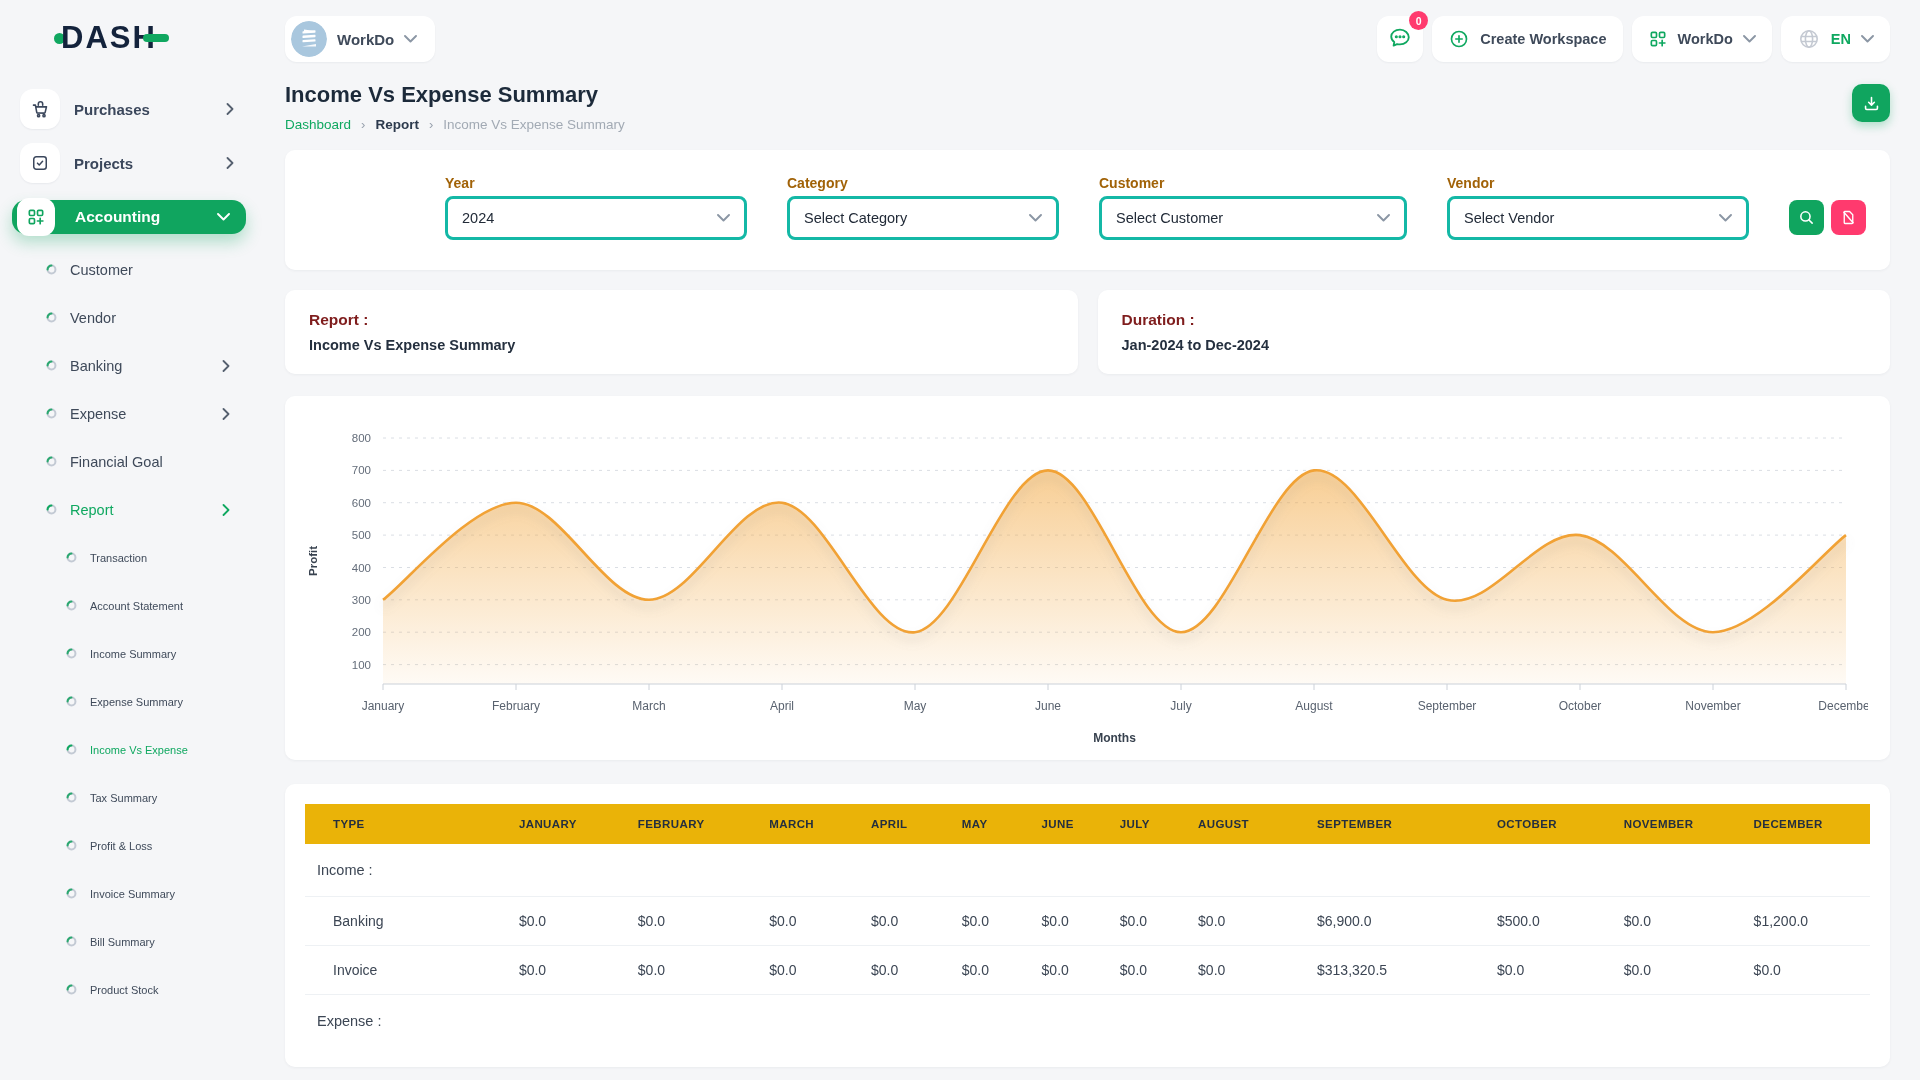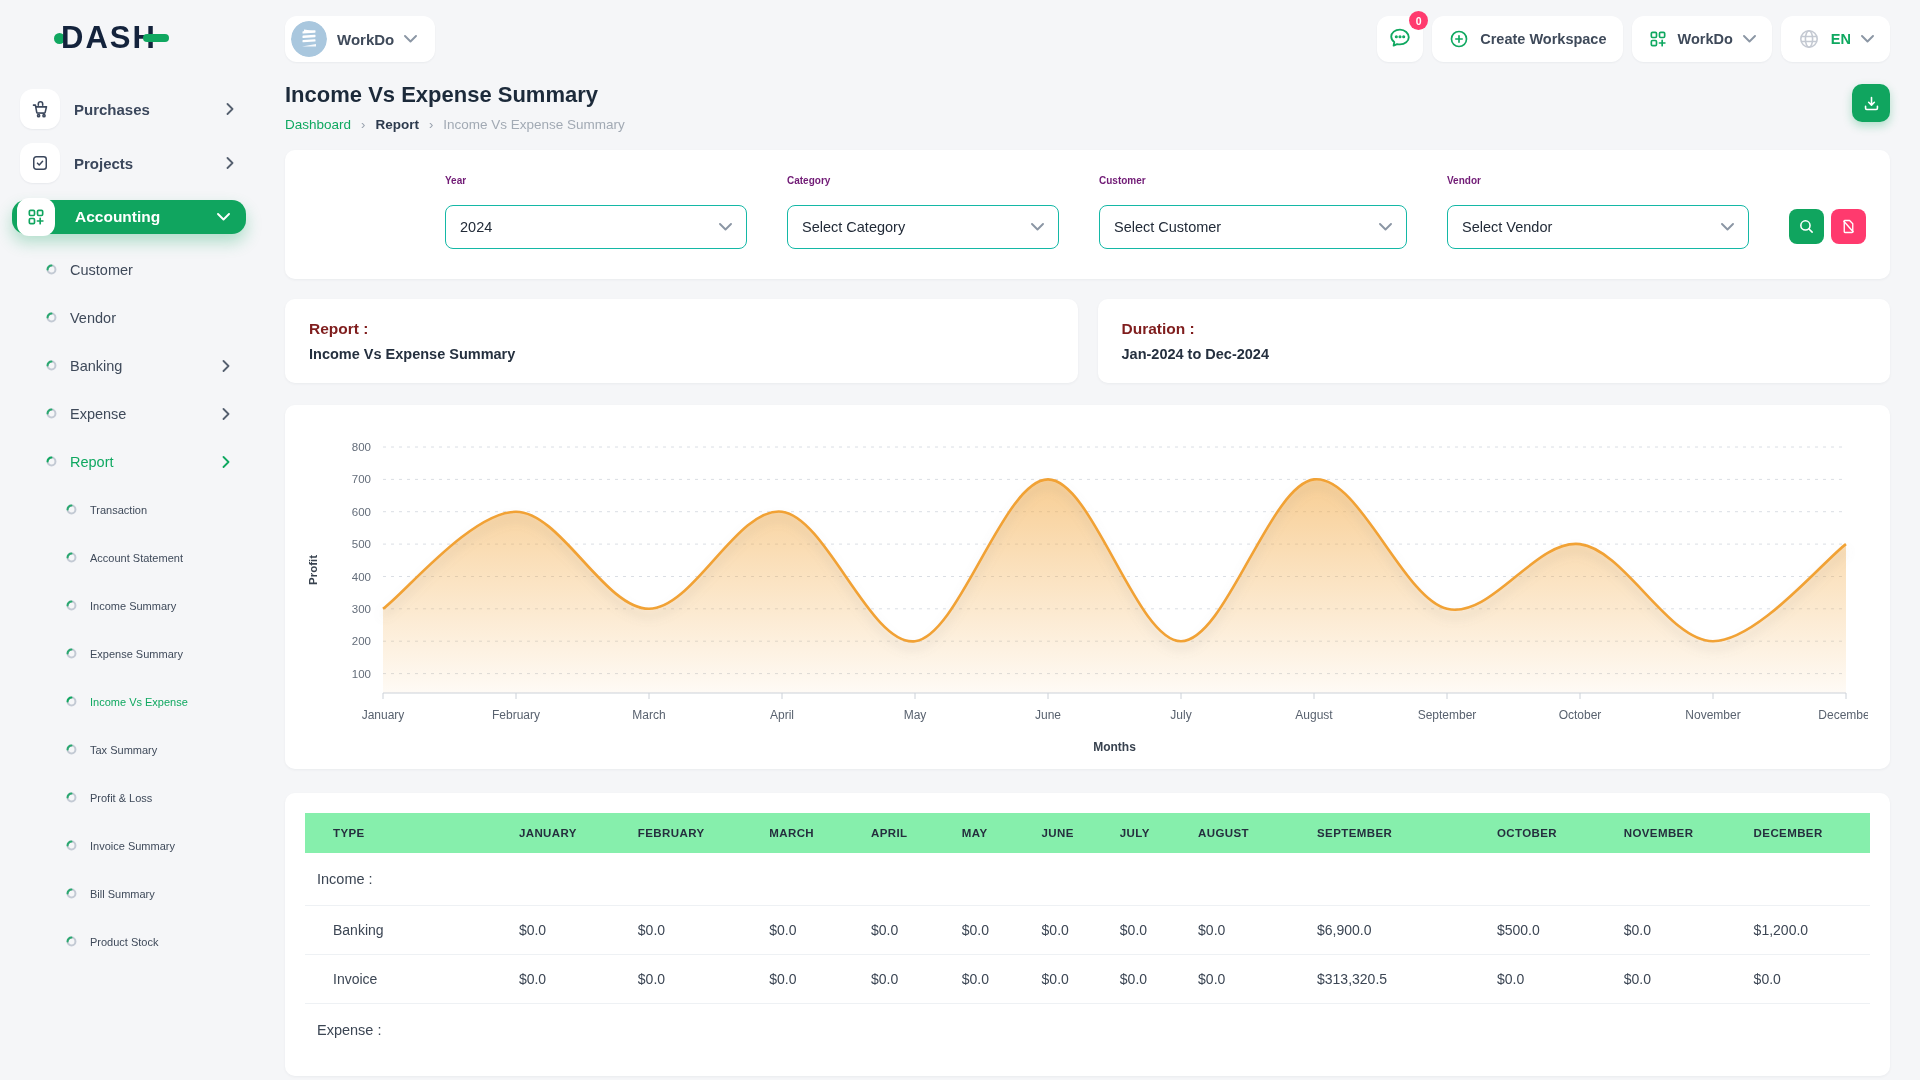--- a/index.html
+++ b/index.html
@@ -47,40 +47,40 @@
   .breadcrumb .sep{ color:#98a1ad; font-size:13px; }
   .bc-0{ color:#0fa860; cursor:pointer; }
   .bc-1{ color:#2c3a4d; font-weight:600; cursor:pointer; }
   .bc-2{ color:#a2aab4; }
   .dl-btn{ width:38px; height:38px; border:none; border-radius:10px; background:#10a55f; color:#fff; display:flex; align-items:center; justify-content:center; cursor:pointer; margin-top:2px; box-shadow:0 4px 10px rgba(16,165,95,.3); }
   
   .card{ background:#fff; border-radius:10px; box-shadow:0 1px 3px rgba(20,30,50,.05); }
   .filter-card{ margin-top:18px; padding:25px 24px 30px 24px; display:flex; align-items:flex-end; }
   .f-spacer{ width:146px; }
   .f-field{ display:flex; flex-direction:column; margin-right:40px; }
-  .f-field label{ font-size:10px; font-weight:600; color:#701a75; margin-bottom:19px; }
-  .sel{ height:44px; border:1px solid #14b8a6; border-radius:8px; background:#fff; display:flex; align-items:center; padding:0 14px; cursor:pointer; }
+  .f-field label{ font-size:14px; font-weight:600; color:#a16207; margin-bottom:5px; }
+  .sel{ height:44px; border:3px solid #14b8a6; border-radius:8px; background:#fff; display:flex; align-items:center; padding:0 14px; cursor:pointer; }
   .sel .val{ font-size:14.5px; color:#222b38; }
   .sel .chev-sm{ margin-left:auto; }
   .w300{ width:302px; } .w272{ width:272px; } .w306{ width:308px; }
   .f-actions{ margin-left:auto; display:flex; gap:7px; margin-bottom:5px; }
   .sq-btn{ width:35px; height:35px; border:none; border-radius:8px; display:flex; align-items:center; justify-content:center; color:#fff; cursor:pointer; }
   .sq-green{ background:#10a55f; }
   .sq-pink{ background:#ff3a6e; }
   
   .summary-row{ display:flex; gap:20px; margin-top:20px; }
   .sum-card{ flex:1; padding:21px 24px; }
   .sum-title{ font-size:15.5px; font-weight:700; color:#7f1d1d; }
   .sum-val{ font-size:14.5px; font-weight:700; color:#25303f; margin-top:8px; }
   
   .chart-card{ margin-top:22px; padding:22px 18px 6px 18px; }
   
   .table-card{ margin-top:24px; padding:20px; }
   table{ width:100%; border-collapse:collapse; table-layout:fixed; }
-  thead th{ background:#86efac; padding:14px 12px; font-size:11.5px; font-weight:700; letter-spacing:.4px; text-align:left; color:#252f3e; text-transform:uppercase; white-space:nowrap; }
+  thead th{ background:#eab308; padding:14px 12px; font-size:11.5px; font-weight:700; letter-spacing:.4px; text-align:left; color:#252f3e; text-transform:uppercase; white-space:nowrap; }
   tbody td{ padding:16px 12px; font-size:14px; color:#3c4654; border-top:1px solid #eef1f4; }
   tbody tr:first-child td{ border-top:none; }
   tbody tr.section-row td{ padding:18px 12px; font-size:14.5px; }
   thead th:first-child, tbody td:first-child{ padding-left:28px; }
 </style>
 </head>
 <body>
 
 <aside class="sidebar">
   <div class="logo">
@@ -168,20 +168,27 @@
             <circle cx="6" cy="6" r="4.3" stroke="#c3cad4" stroke-width="2.2"></circle>
             <path d="M1.7 6A4.3 4.3 0 0 1 6 1.7" stroke="#2aa870" stroke-width="2.2" stroke-linecap="round"></path>
           </svg></span>
     <span>Expense</span>
     <span class="chev">
           <svg width="8" height="12" viewBox="0 0 8 12" fill="none" stroke="currentColor" stroke-width="1.8" stroke-linecap="round" stroke-linejoin="round">
             <path d="m1.5 1 5 5-5 5"></path>
           </svg>
         </span>
       </li>
+      <li class="">
+        <span><svg width="11" height="11" viewBox="0 0 12 12" fill="none">
+            <circle cx="6" cy="6" r="4.3" stroke="#c3cad4" stroke-width="2.2"></circle>
+            <path d="M1.7 6A4.3 4.3 0 0 1 6 1.7" stroke="#2aa870" stroke-width="2.2" stroke-linecap="round"></path>
+          </svg></span>
+    <span>Financial Goal</span>
+    </li>
       <li class=" active">
         <span><svg width="11" height="11" viewBox="0 0 12 12" fill="none">
             <circle cx="6" cy="6" r="4.3" stroke="#c3cad4" stroke-width="2.2"></circle>
             <path d="M1.7 6A4.3 4.3 0 0 1 6 1.7" stroke="#0fa860" stroke-width="2.2" stroke-linecap="round"></path>
           </svg></span>
     <span>Report</span>
     <span class="chev">
           <svg width="8" height="12" viewBox="0 0 8 12" fill="none" stroke="currentColor" stroke-width="1.8" stroke-linecap="round" stroke-linejoin="round">
             <path d="m1.5 1 5 5-5 5"></path>
           </svg>

